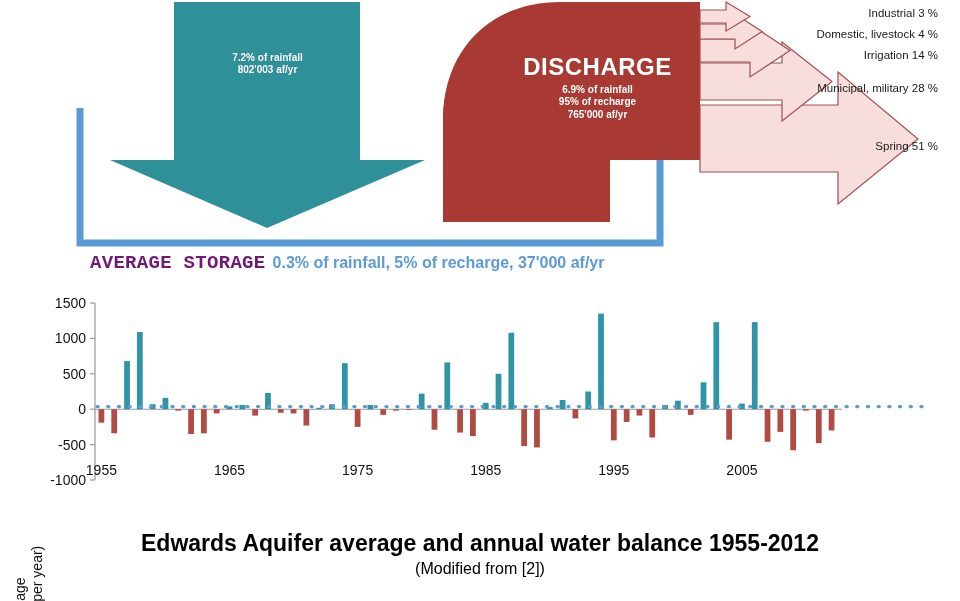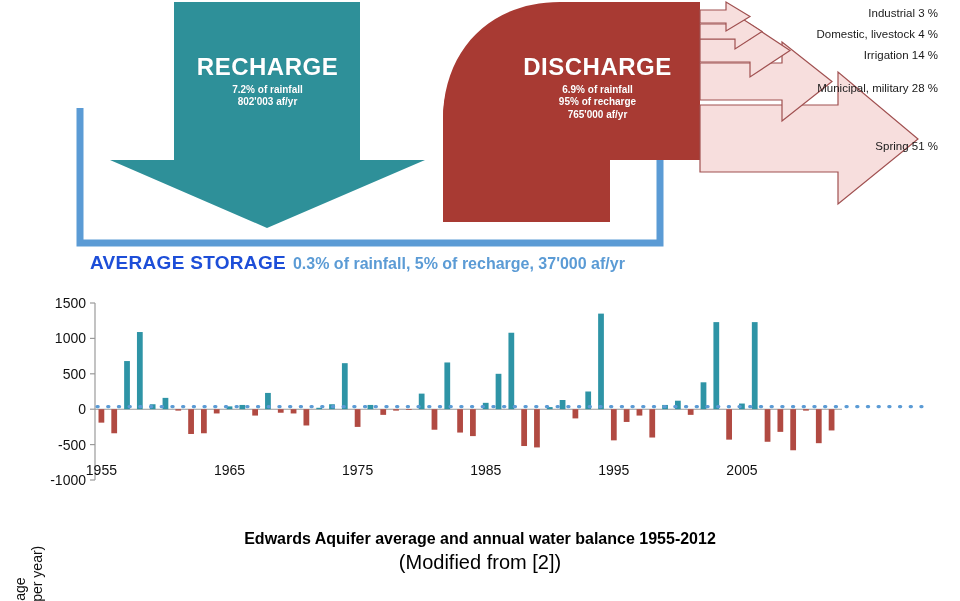--- a/index.html
+++ b/index.html
@@ -37,21 +37,21 @@
     font-weight:normal;
     color:#1a1a1a;
     white-space:nowrap;
     text-align:right;
   }
 
   #avg-storage-line{
     position:absolute;left:90px;top:252px;white-space:nowrap;
   }
   #avg-storage-line .title{
-    font-size:19px;font-weight:bold;color:#1d4ed8;letter-spacing:.3px;
+    font-size:19px;font-weight:bold;color:#701a75;letter-spacing:.3px;font-family:Liberation Mono, monospace;
   }
   #avg-storage-line .detail{
     font-size:16px;font-weight:bold;color:#5b9bd5;margin-left:7px;
   }
 
   
   .chart{position:absolute;left:0;top:290px;width:852px;height:215px;}
   .chart svg{position:absolute;left:0;top:0;}
 
   #y-axis-title{
@@ -60,22 +60,22 @@
     transform:rotate(-90deg);
     font-size:14px;color:#111;line-height:1.18;
   }
   #y-axis-title span{display:block;}
 
   
   #caption{
     position:absolute;left:0;top:530px;width:960px;text-align:center;
     color:#000;
   }
-  #caption .c1{font-size:16px;font-weight:bold;display:block;}
-  #caption .c2{font-size:20px;display:block;margin-top:3px;}
+  #caption .c1{font-size:23px;font-weight:bold;display:block;}
+  #caption .c2{font-size:16px;display:block;margin-top:3px;}
 </style>
 </head>
 <body>
 
 <div id="root">
 
   <div class="diagram">
     <svg width="960" height="290" viewBox="0 0 960 290">
 
       <g>
@@ -102,21 +102,20 @@
       </g>
       <g>
         <path d="M700,24 L735,24 L735,14 L762,31.5 L735,49 L735,39 L700,39 Z" fill="#f7dedd" stroke="#a05050" stroke-width="1.2"></path>
       </g>
       <g>
         <path d="M700,10 L726,10 L726,2 L750,16.5 L726,31 L726,23 L700,23 Z" fill="#f7dedd" stroke="#a05050" stroke-width="1.2"></path>
       </g>
     </svg>
 
     <div class="blocklabel" id="recharge-label">
-      <span class="big">RECHARGE</span>
       <span class="sub">7.2% of rainfall</span>
       <span class="sub">802'003 af/yr</span>
     </div>
 
     <div class="blocklabel" id="discharge-label">
       <span class="big">DISCHARGE</span>
       <span class="sub">6.9% of rainfall</span>
       <span class="sub">95% of recharge</span>
       <span class="sub">765'000 af/yr</span>
     </div>

